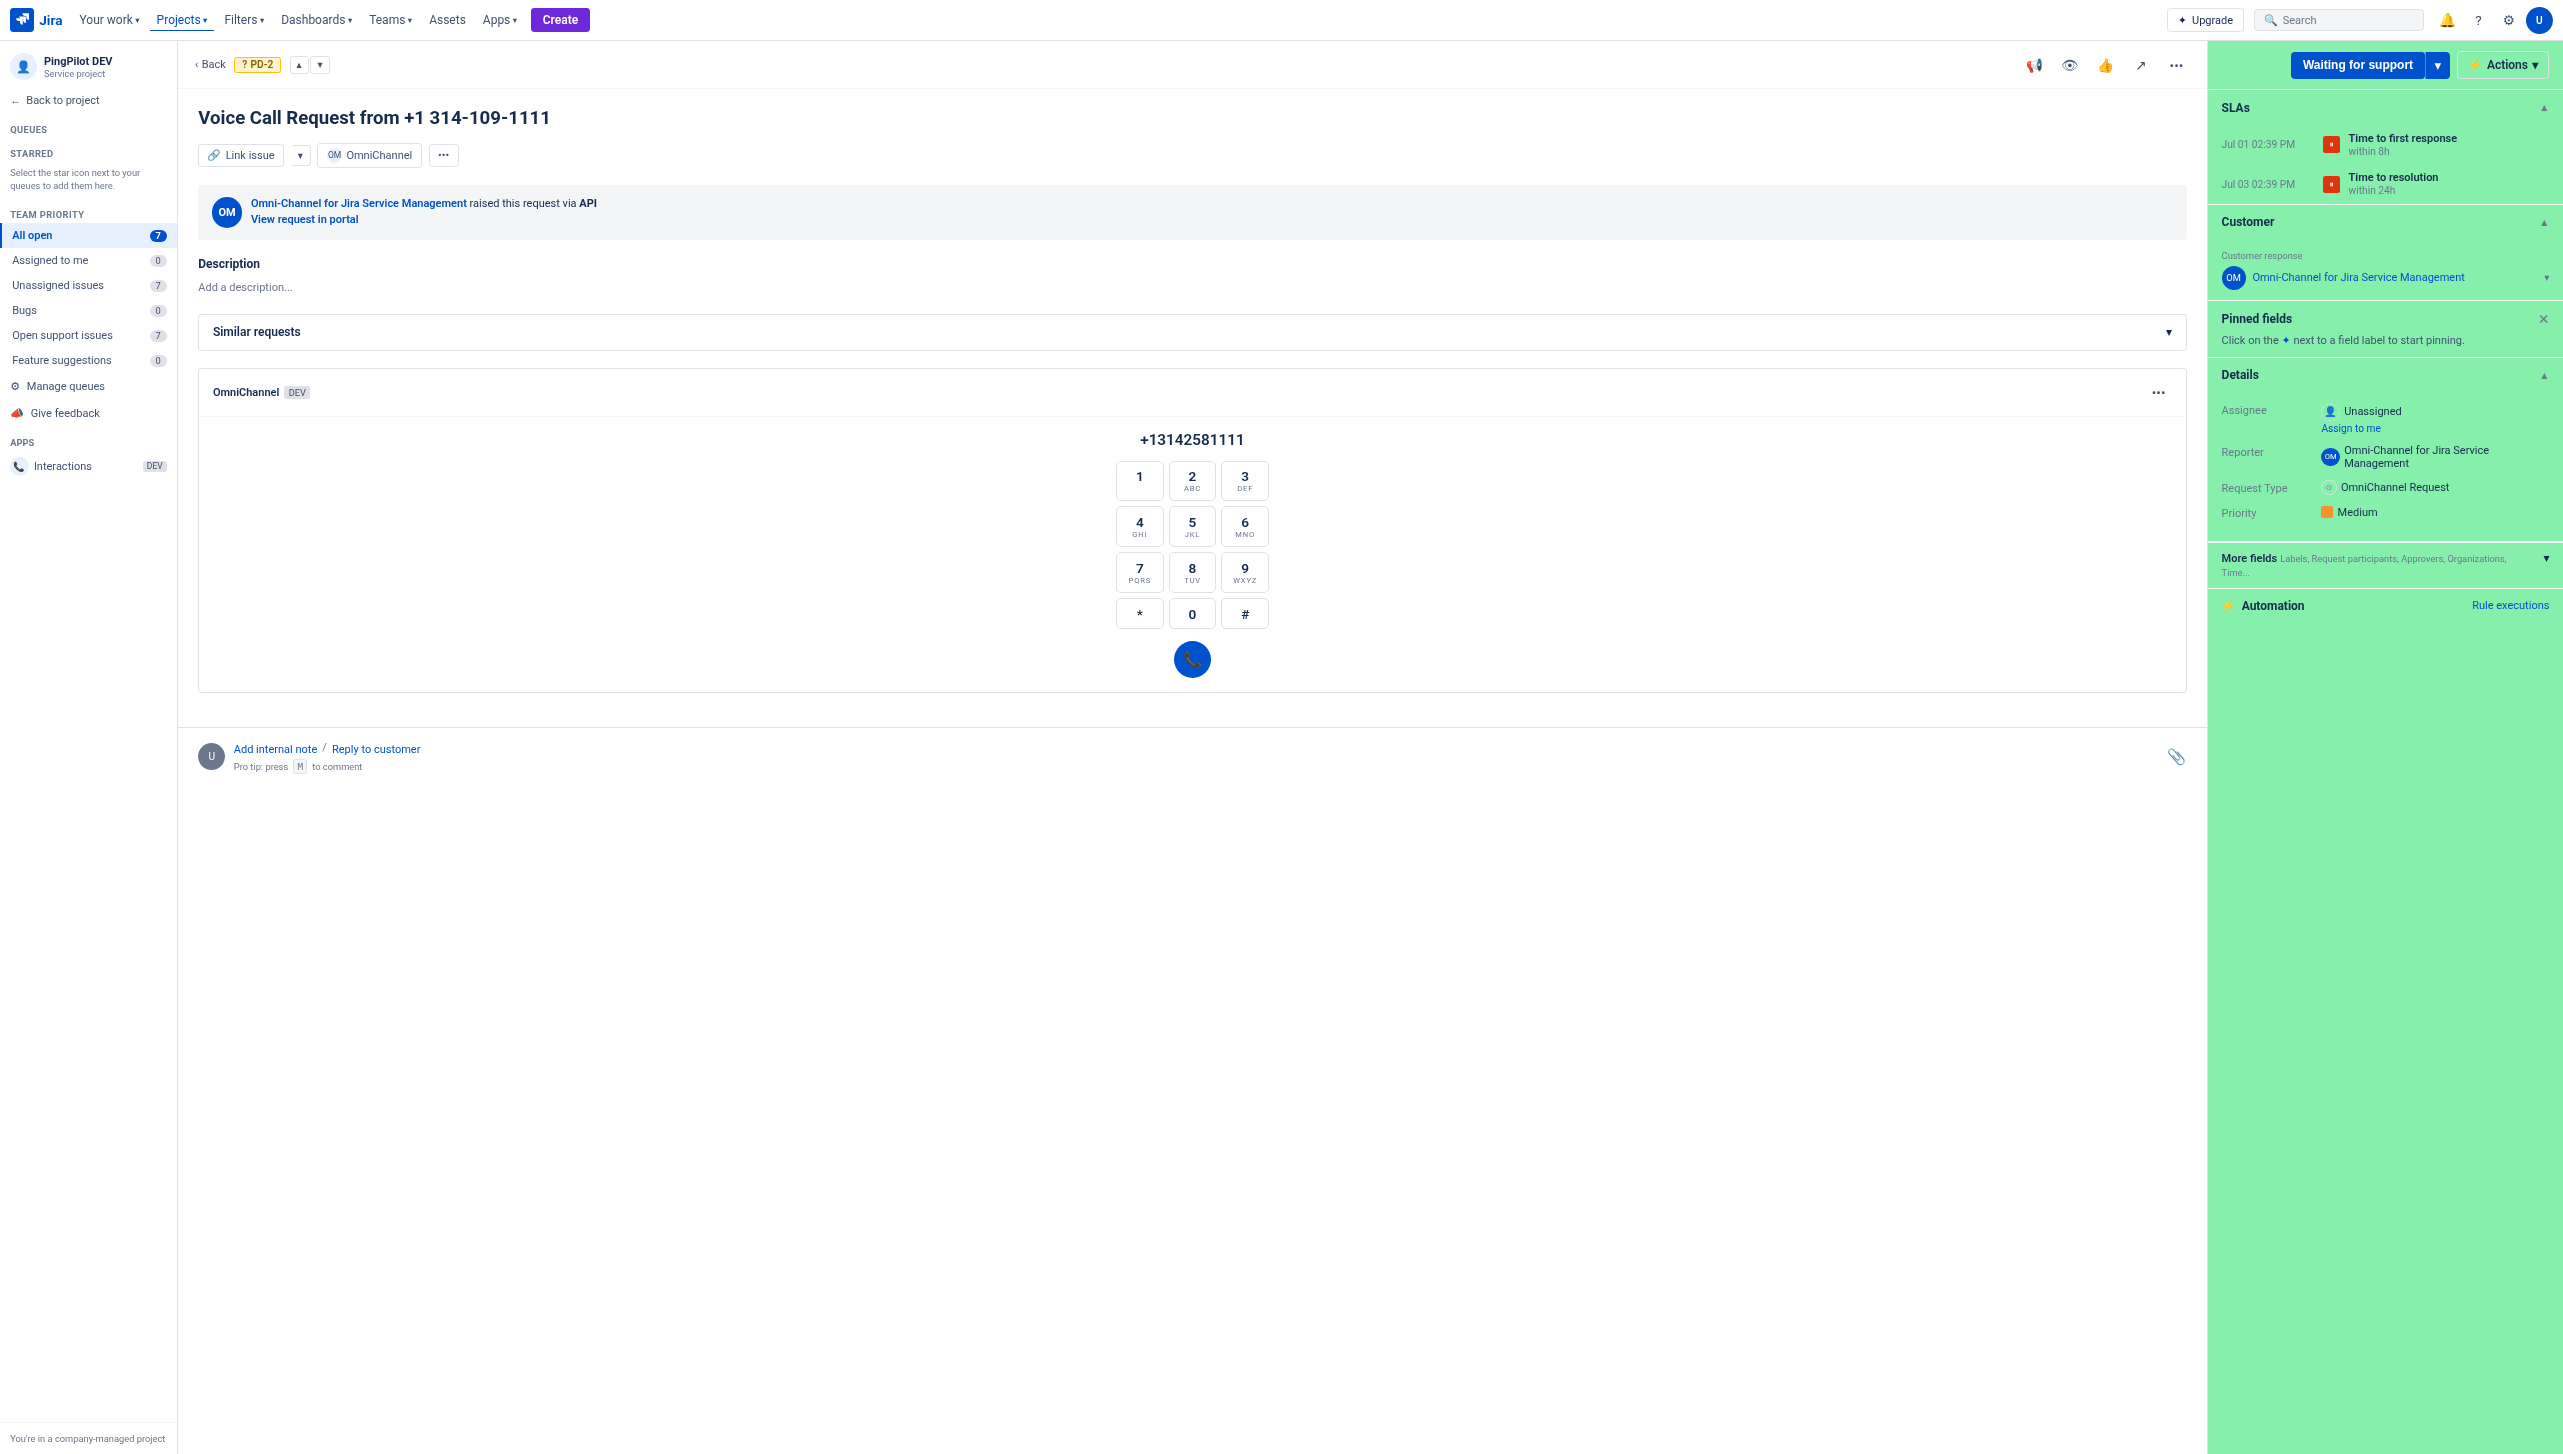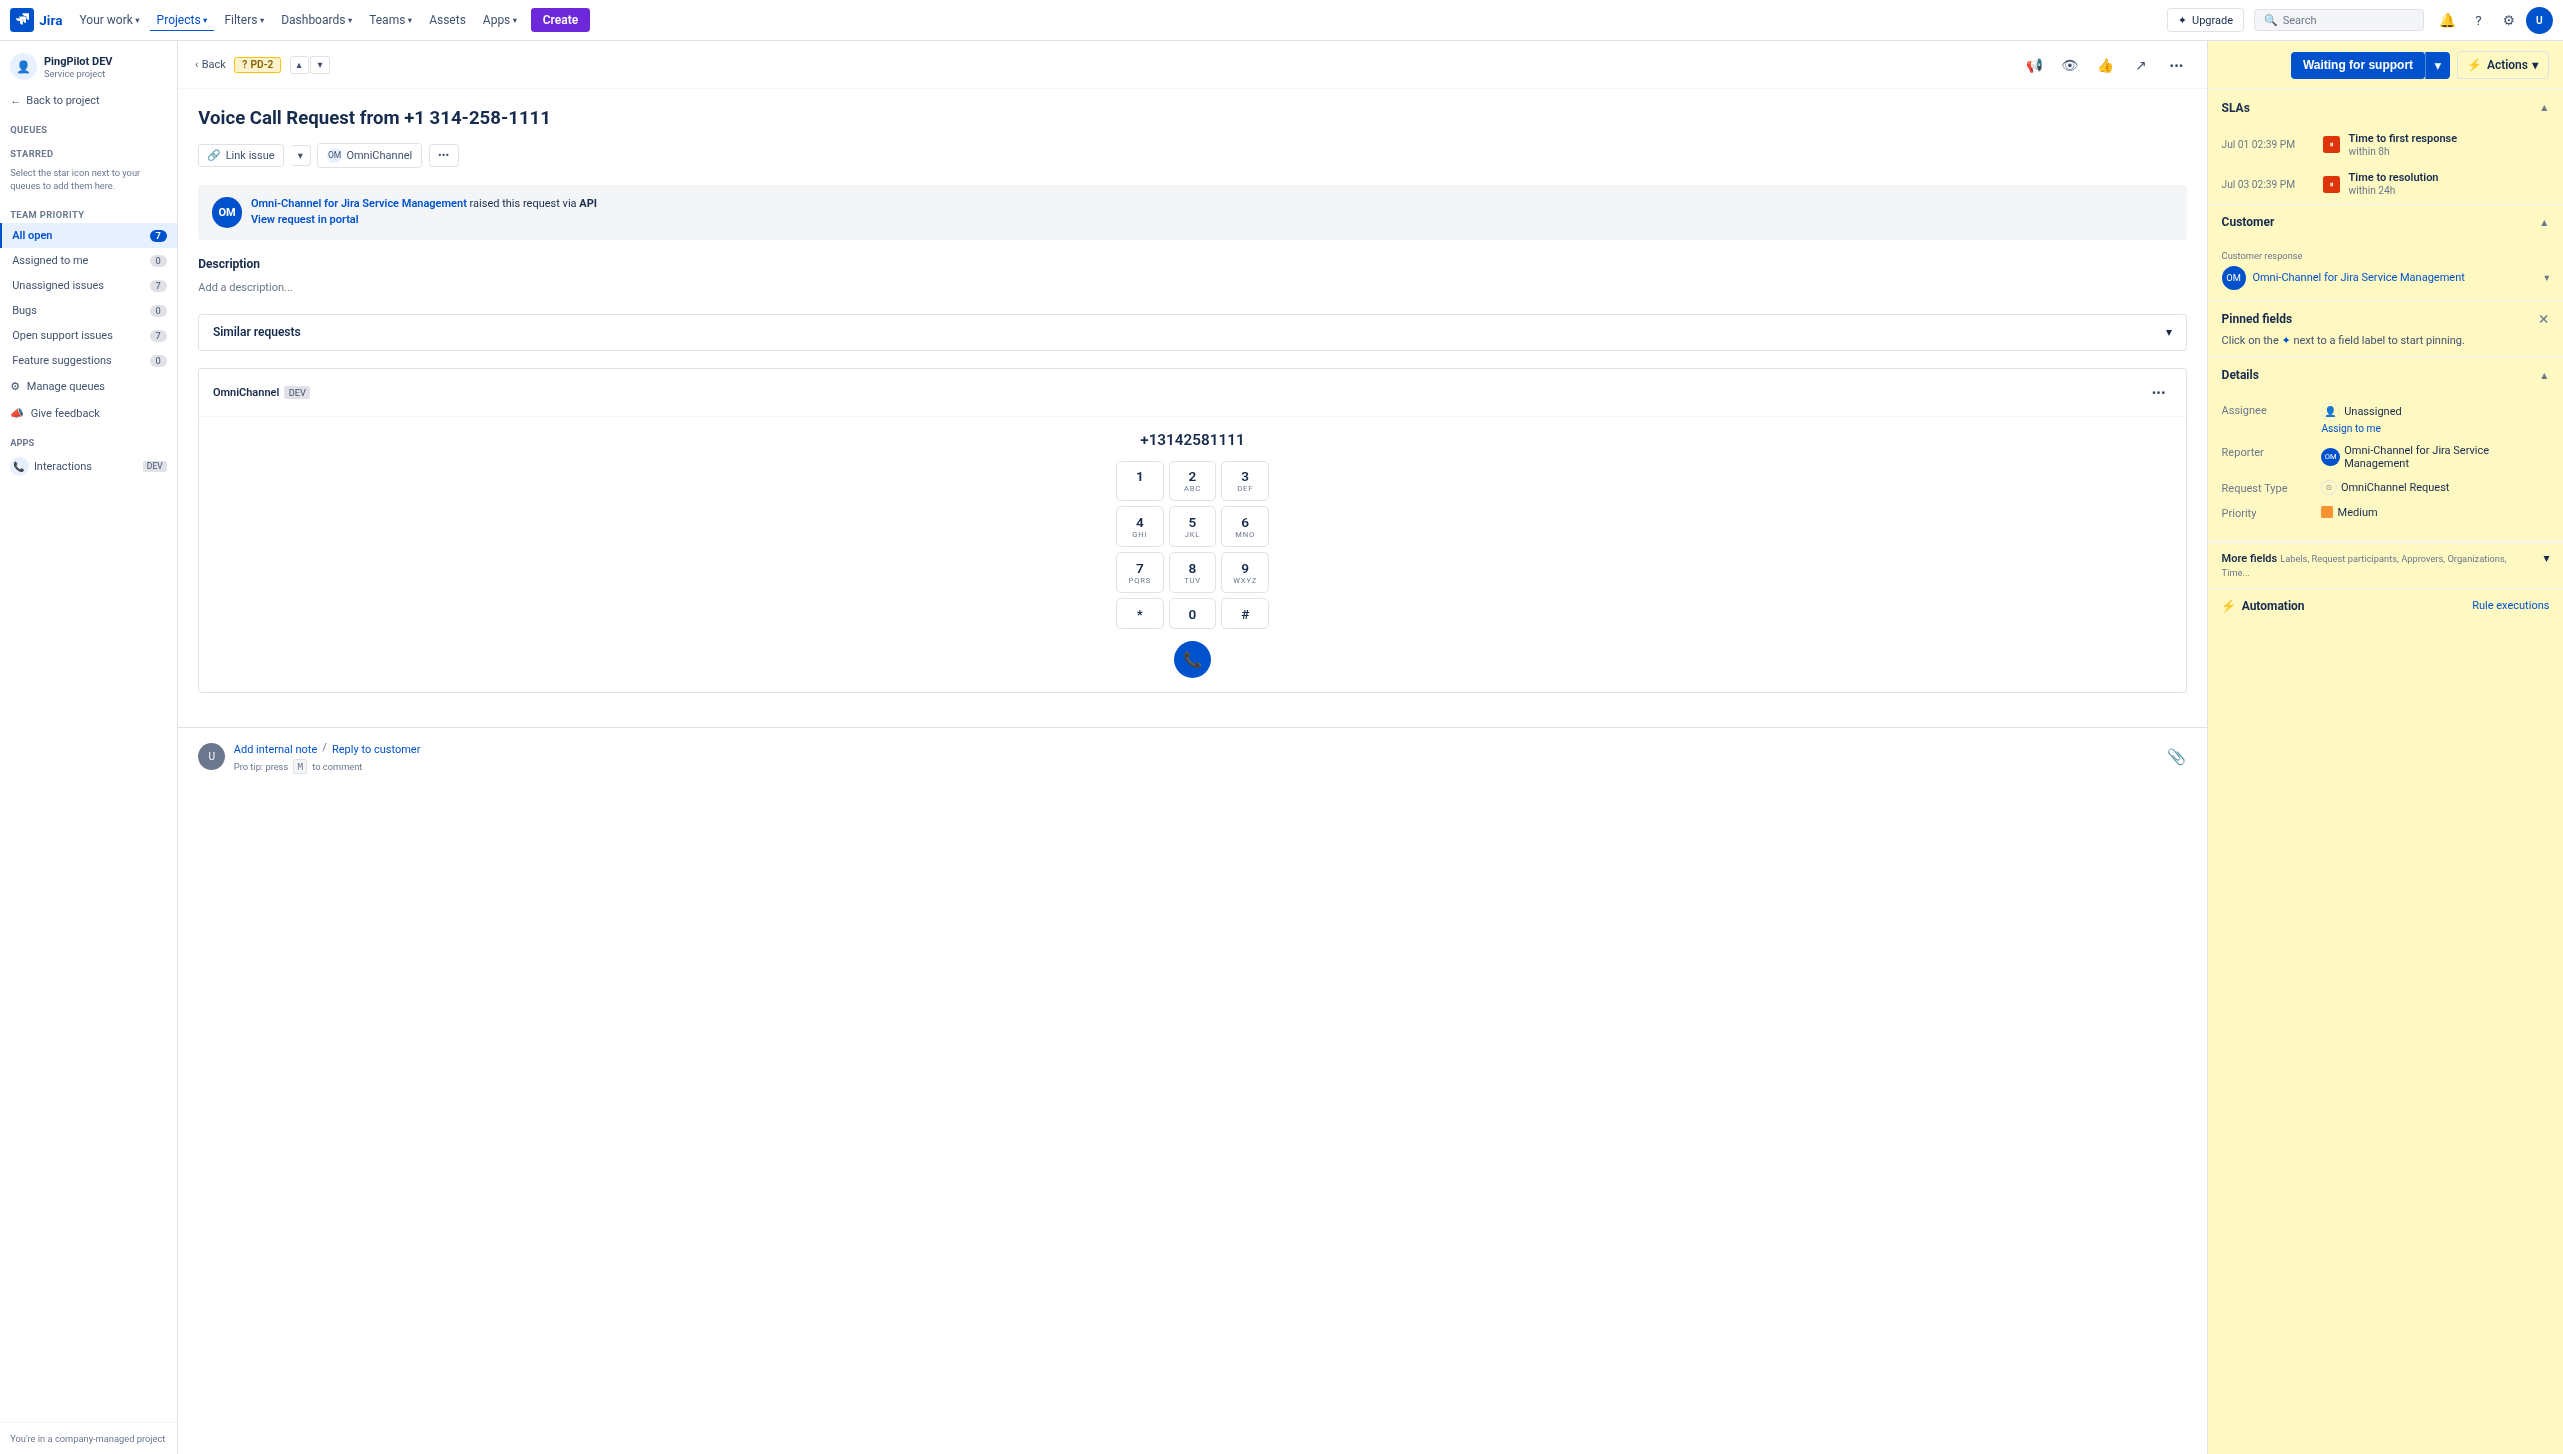--- a/index.html
+++ b/index.html
@@ -93,21 +93,21 @@
     .comment-area { border-top: 0.8px solid #dfe1e6; padding: 13.6px 20.3px; display: flex; align-items: center; gap: 8.5px; background: #fff; }
     .comment-avatar { width: 27px; height: 27px; border-radius: 50%; background: #6b778c; display: flex; align-items: center; justify-content: center; color: white; font-size: 10.2px; flex-shrink: 0; }
     .comment-input-area { flex: 1; }
     .comment-tabs { display: flex; gap: 0; margin-bottom: 3px; }
     .comment-tab { font-size: 11px; color: #0052cc; cursor: pointer; padding: 1.7px 0; }
     .comment-tab-sep { color: #6b778c; margin: 0 5.1px; font-size: 11px; }
     .comment-hint { font-size: 9.3px; color: #6b778c; }
     .comment-attachment { color: #6b778c; font-size: 15.3px; cursor: pointer; }
 
     
-    .right-panel { width: 356px; background: #fef9c3; border-left: 0.8px solid #dfe1e6; overflow-y: auto; flex-shrink: 0; }
+    .right-panel { width: 356px; background: #86efac; border-left: 0.8px solid #dfe1e6; overflow-y: auto; flex-shrink: 0; }
     .right-panel-status { display: flex; align-items: center; justify-content: flex-end; padding: 10.2px 13.6px; gap: 6.8px; border-bottom: 0.8px solid #f4f5f7; }
     .status-btn { background: #0052cc; color: white; border: none; border-radius: 3.4px; padding: 6px 12px; font-size: 12px; font-weight: 600; cursor: pointer; display: flex; align-items: center; gap: 5.1px; }
     .status-dropdown { background: #0052cc; color: white; border: none; border-radius: 0 3.4px 3.4px 0; padding: 6px 8.5px; cursor: pointer; border-left: 0.8px solid rgba(255,255,255,0.3); }
     .status-btn-group { display: flex; border-radius: 3.4px; overflow: hidden; }
     .actions-btn { display: flex; align-items: center; gap: 4.2px; border: 0.8px solid #dfe1e6; border-radius: 3.4px; padding: 6px 10.2px; cursor: pointer; font-size: 12px; font-weight: 600; color: #172b4d; }
 
     .panel-section { border-bottom: 0.8px solid #f4f5f7; }
     .panel-section-header { display: flex; align-items: center; justify-content: space-between; padding: 10.2px 13.6px; cursor: pointer; }
     .panel-section-title { font-size: 12px; font-weight: 700; color: #172b4d; }
     .panel-collapse-icon { color: #6b778c; font-size: 10.2px; }
@@ -294,21 +294,21 @@
         </div>
         <div class="issue-topbar-spacer"></div>
         <div class="topbar-icon-btn">📢</div>
         <div class="topbar-icon-btn">👁</div>
         <div class="topbar-icon-btn">👍</div>
         <div class="topbar-icon-btn">↗</div>
         <div class="topbar-icon-btn">•••</div>
       </div>
 
       <div class="issue-body">
-        <h1 class="issue-title">Voice Call Request from +1 314-258-1111</h1>
+        <h1 class="issue-title">Voice Call Request from +1 314-109-1111</h1>
 
         <div class="issue-actions-row">
           <div class="link-issue-btn">
             <span>🔗</span>
             <span>Link issue</span>
           </div>
           <div class="dropdown-arrow-btn">▾</div>
           <div class="omnichannel-btn">
             <span style="width:15.3px;height:15.3px;border-radius:50%;background:#e6f0ff;display:inline-flex;align-items:center;justify-content:center;font-size:8.5px;">OM</span>
             <span>OmniChannel</span>

